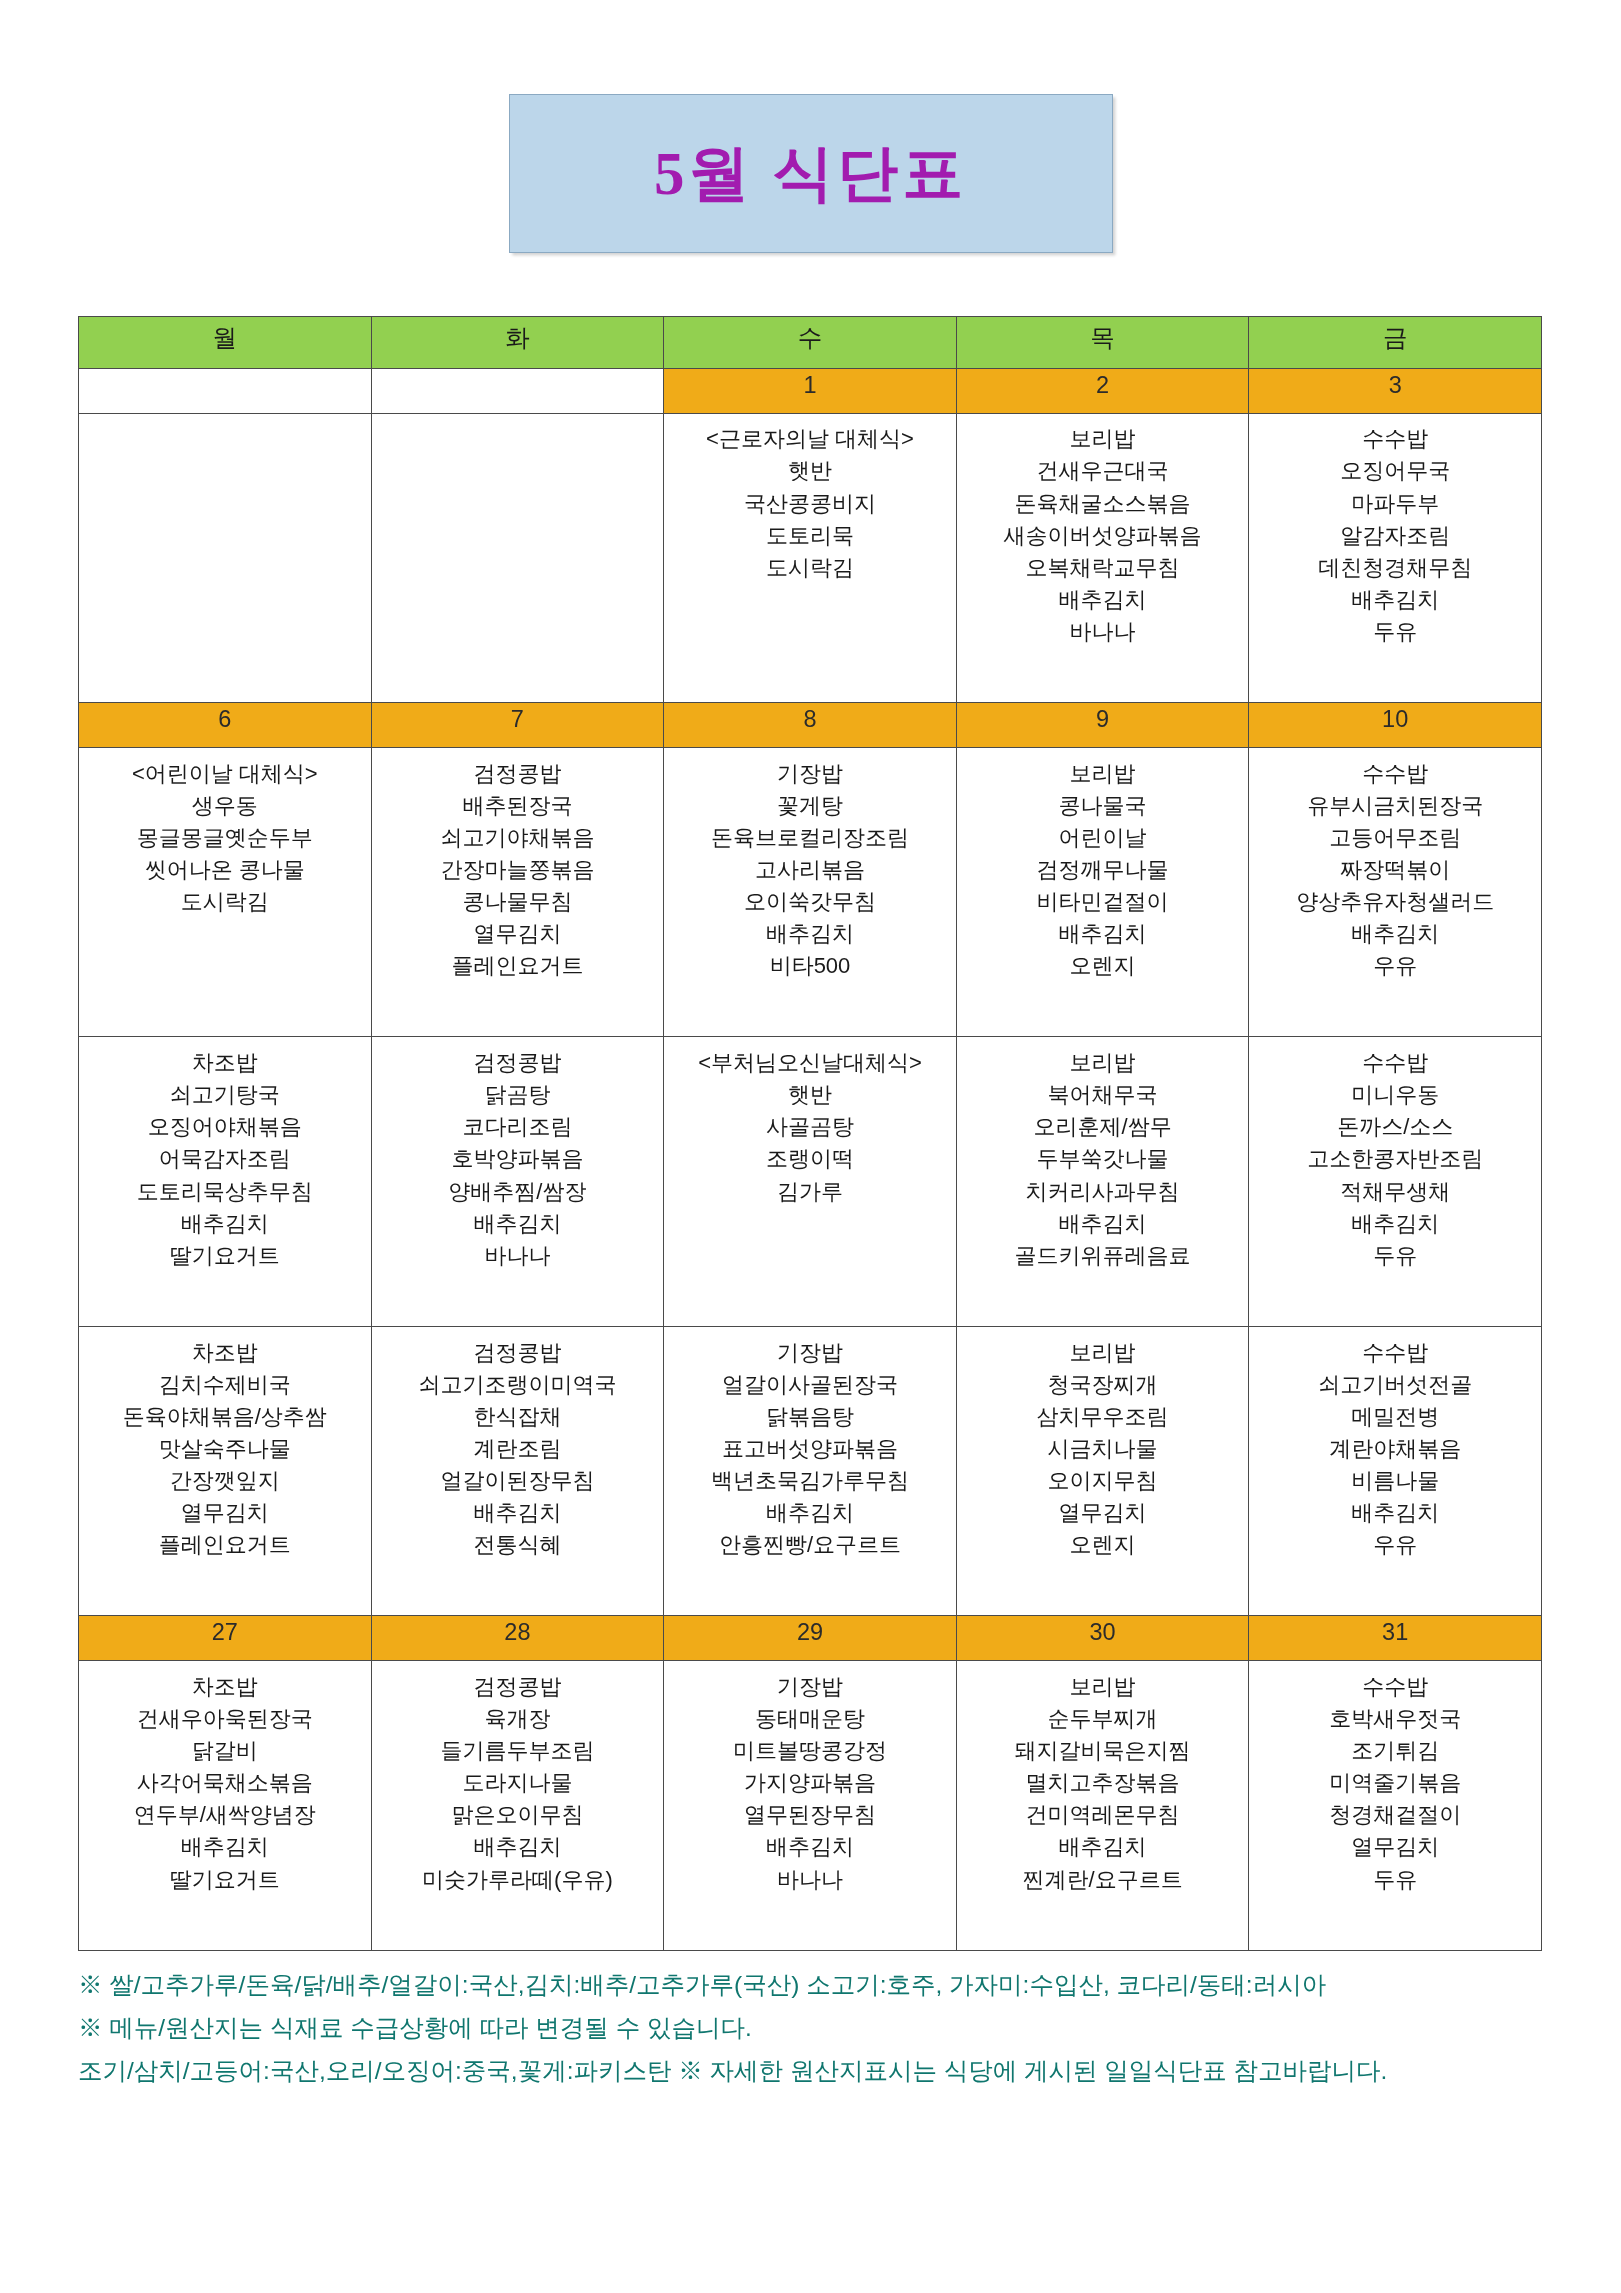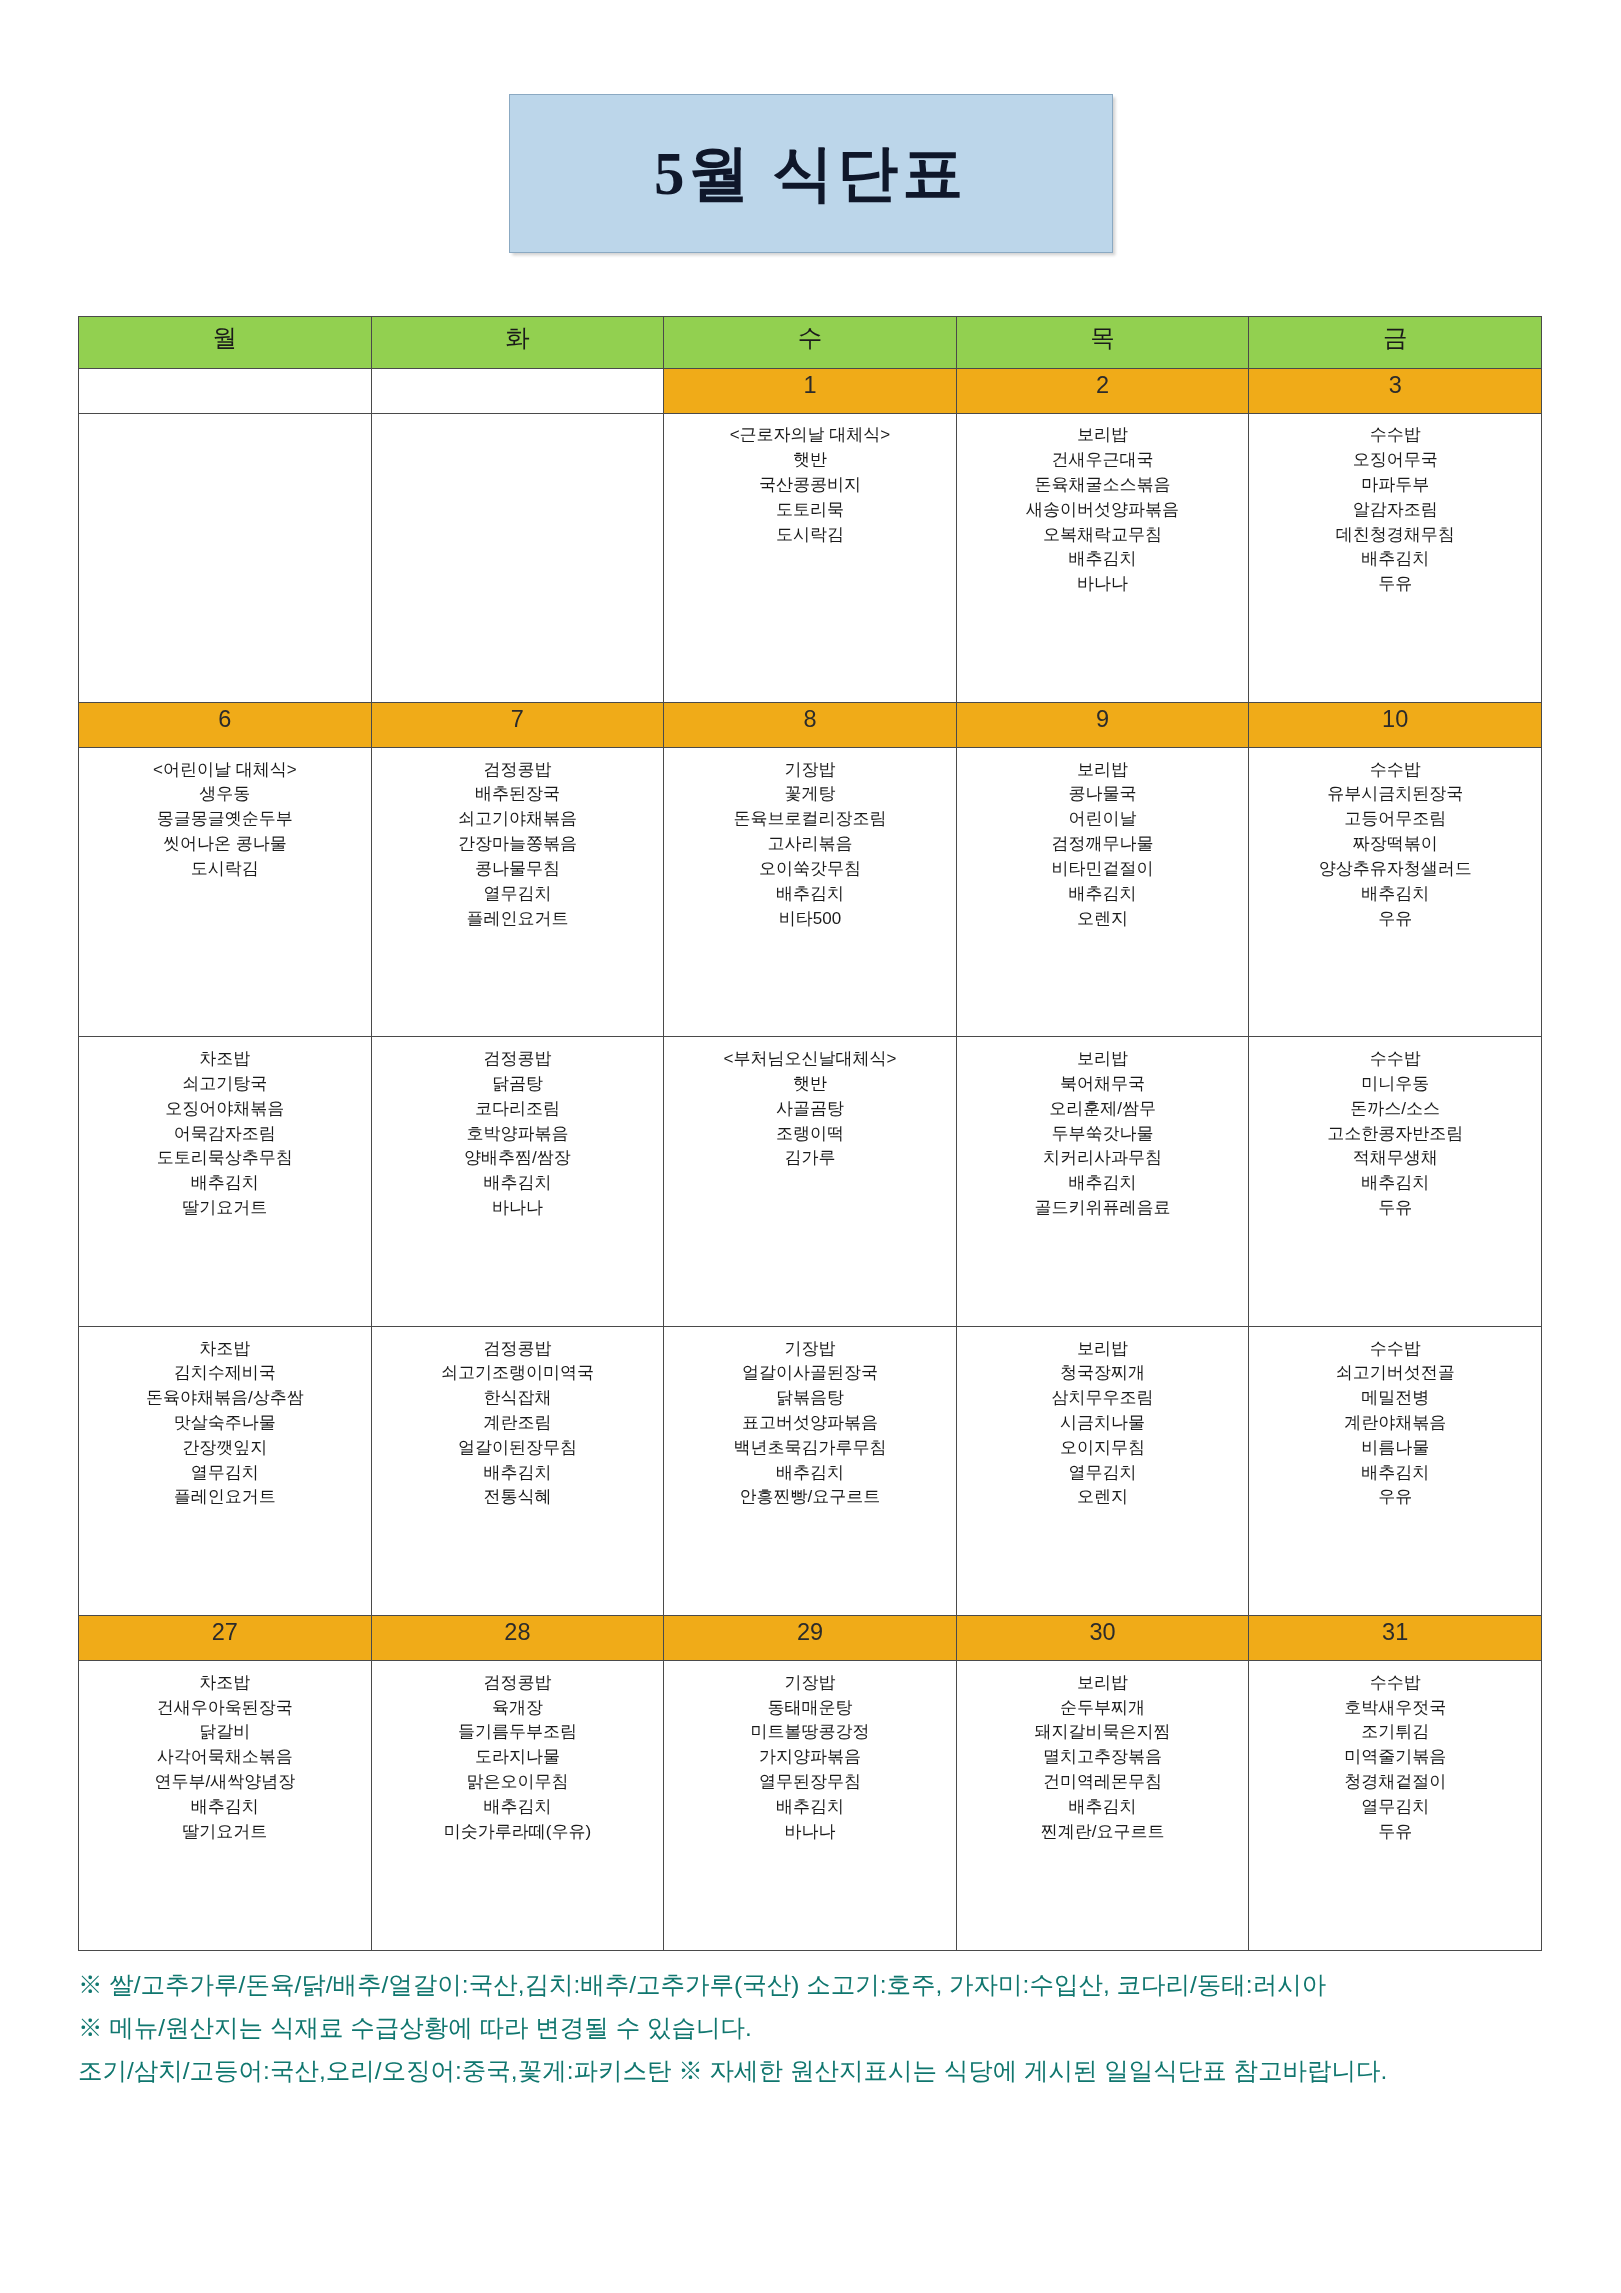--- a/index.html
+++ b/index.html
@@ -36,21 +36,21 @@
     display: flex;
     align-items: center;
     justify-content: center;
     box-shadow: 2.9px 2.9px 2.9px rgba(0,0,0,0.18);
   }
   .title-box .title-text {
     font-family: "Liberation Serif", serif;
     font-size: 61px;
     font-weight: bold;
     letter-spacing: 3.9px;
-    color: #0f172a;
+    color: #a21caf;
   }
   
   .table-wrap {
     margin: 63px 78px 0 78px;
   }
   table.menu {
     border-collapse: collapse;
     width: 1464px;
     table-layout: fixed;
   }
@@ -74,21 +74,21 @@
     padding: 2.9px 0 3.9px 0;
     color: #2b2b2b;
     vertical-align: middle;
   }
   td.datecell.empty {
     background: #ffffff;
     border-left: 1px solid #4a4a4a;
   }
   td.menucell {
     padding: 9.8px 3.9px 13.7px 3.9px;
-    font-size: 17px;
+    font-size: 22px;
     line-height: 1.46;
     height: 265px;
   }
   td.menucell .line {
     white-space: nowrap;
   }
   td.menucell.blank {
     background: #ffffff;
   }
   

